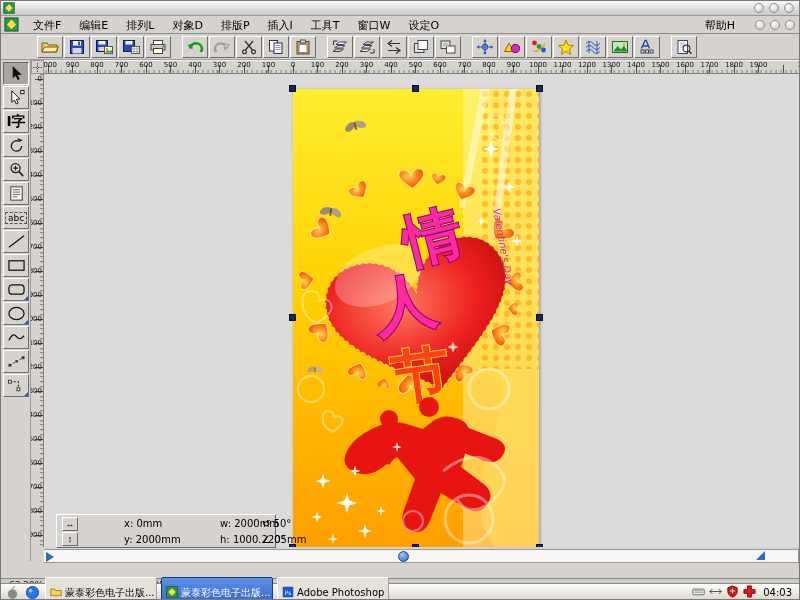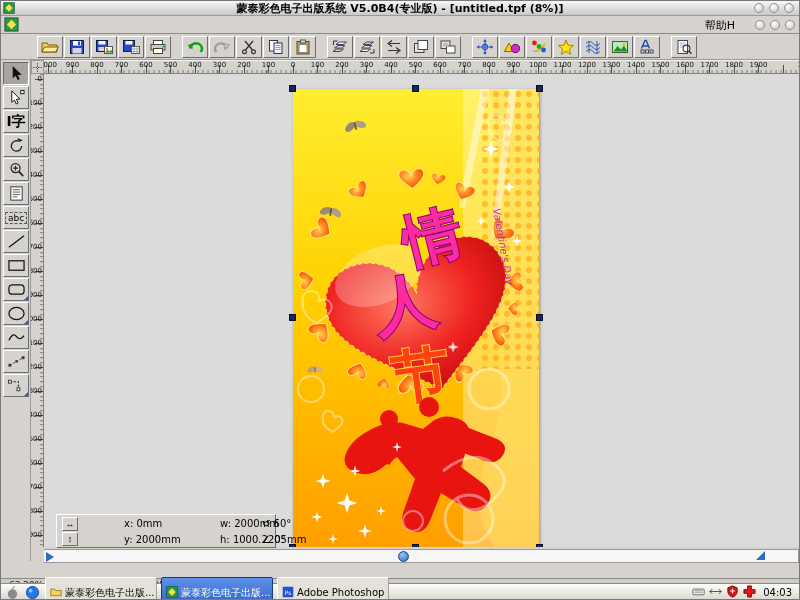--- a/index.html
+++ b/index.html
@@ -125,33 +125,43 @@
 </head>
 <body>
 
 <div id="app">
 
   <div class="titlebar">
     <span class="tlogo"><svg viewBox="0 0 16 16">
           <rect x="1" y="1" width="14" height="14" fill="#2a9a4a" stroke="#14502a"></rect>
           <path d="M8 3l5 5-5 5-5-5z" fill="#ffe040"></path>
         </svg></span>
-    <span class="ttext">蒙泰彩色电子出版系统 V5.0B4(专业版) - [untitled.tpf (8%)]</span>
     <span class="winbtns">
       <i></i>
       <i></i>
       <i></i>
     </span>
   </div>
 
   <div class="menubar">
     <span class="mlogo"><svg viewBox="0 0 16 16">
           <rect x="1" y="1" width="14" height="14" fill="#2a9a4a" stroke="#14502a"></rect>
           <path d="M8 3l5 5-5 5-5-5z" fill="#ffe040"></path>
         </svg></span>
+    <span class="mitems">
+        <span class="menu-item">文件F</span>
+        <span class="menu-item">编辑E</span>
+        <span class="menu-item">排列L</span>
+        <span class="menu-item">对象D</span>
+        <span class="menu-item">排版P</span>
+        <span class="menu-item">插入I</span>
+        <span class="menu-item">工具T</span>
+        <span class="menu-item">窗口W</span>
+        <span class="menu-item">设定O</span>
+      </span>
     <span class="mright">
       <span class="menu-item">帮助H</span>
       <span class="winbtns">
         <i></i>
         <i></i>
         <i></i>
       </span>
     </span>
   </div>
 
@@ -604,21 +614,21 @@
       <i class="hd mr"></i>
       <i class="hd bl"></i>
       <i class="hd bm"></i>
       <i class="hd br"></i>
     </div>
   </div>
 
   <div class="coordpanel">
     <span class="cell">x: 0mm</span>
     <span class="cell">w: 2000mm</span>
-    <span class="cell"><i>↺</i> <i>60°</i></span>
+    <span class="cell"><i>↺</i> <i>50°</i></span>
     <span class="cpbtns">
       <button><i>↔</i></button>
       <button><i>↕</i></button>
     </span>
     <span class="cell">y: 2000mm</span>
     <span class="cell">h: 1000.2205mm</span>
     <span class="cell"><i>∠</i> <i>0°</i></span>
   </div>
 
   <div class="scrollstrip">

